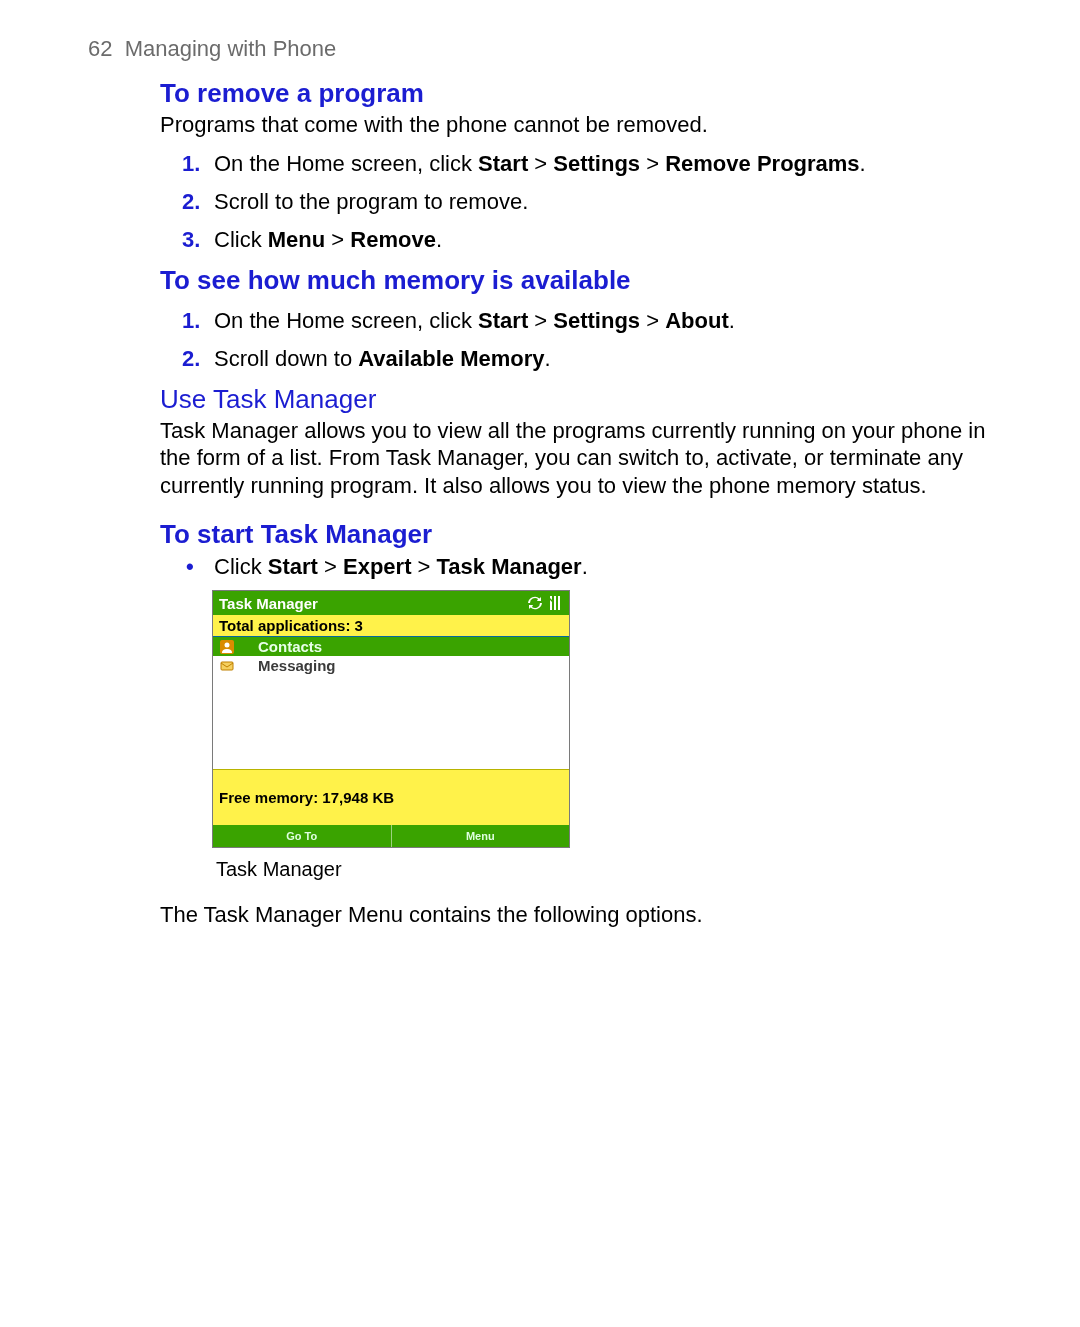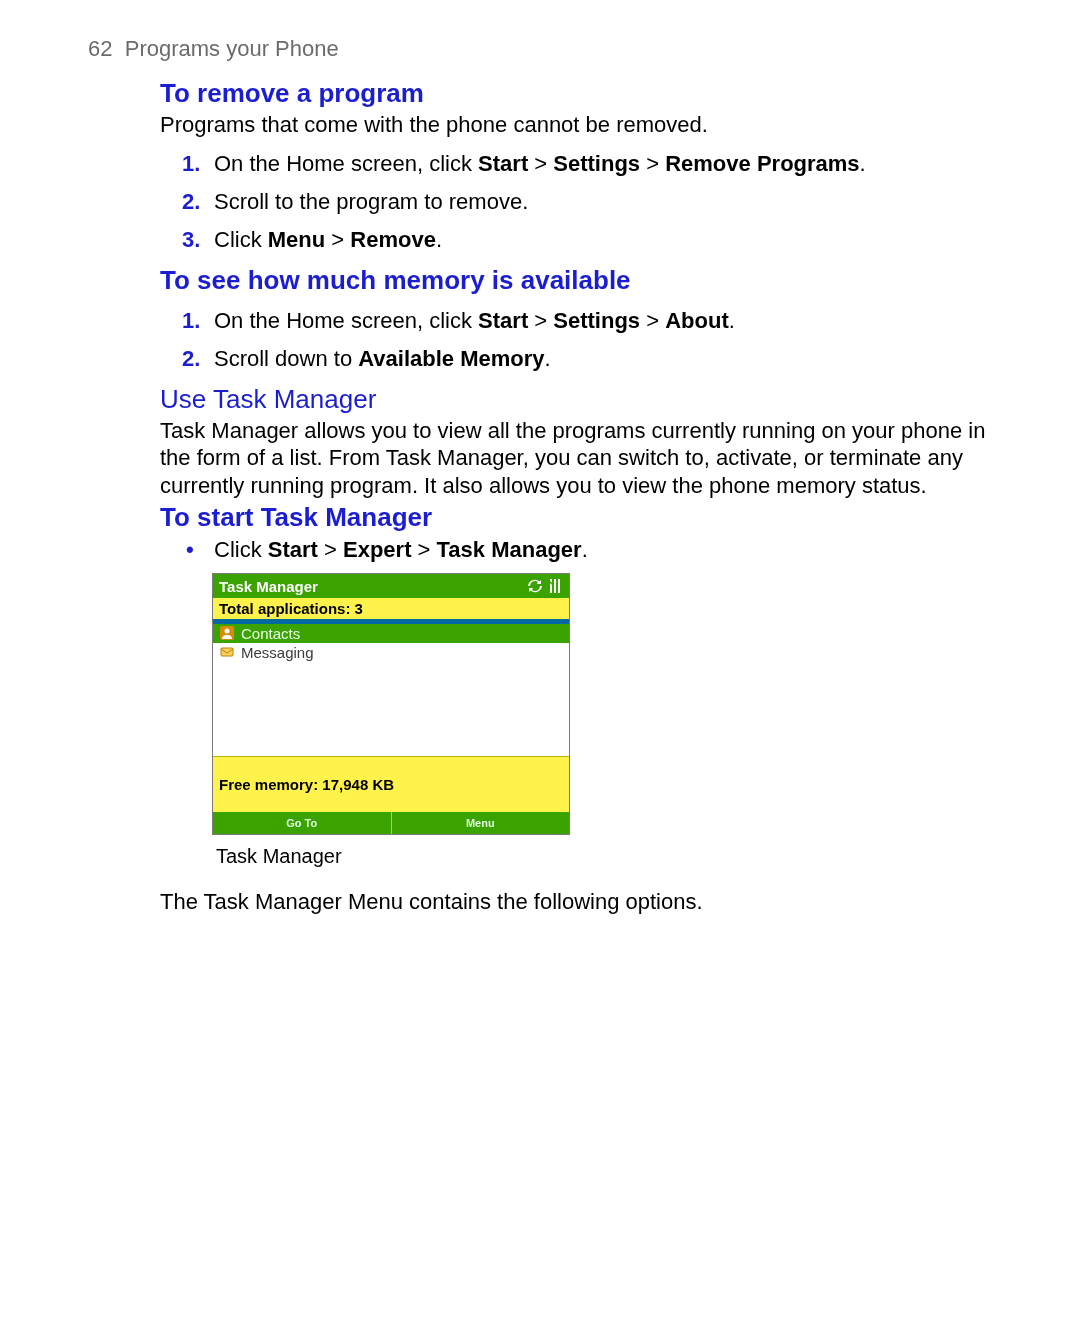--- a/index.html
+++ b/index.html
@@ -106,37 +106,38 @@
     height: 20px;
   }
   .ss-statusicons {
     display: flex;
     gap: 4px;
     align-items: center;
   }
   .ss-statusicons svg { display:block; }
   .ss-yellowbar {
     background: #fff24a;
-    border-bottom: 5px solid #0369a1;
+    border-bottom: 1px solid #0369a1;
     font-size: 15px;
     font-weight: 700;
     padding: 2px 6px;
     color: #000;
   }
   .ss-list {
     background: #fff;
     height: 132px;
   }
   .ss-row {
     display: flex;
-    align-items: flex-start;
-    gap: 6px;
+    align-items: flex-end;
+    gap: 23px;
     padding: 1px 6px;
     font-size: 15px;
     color: #3b3b3b;
+    font-weight: bold;
   }
   .ss-row.selected {
     background: #3aa300;
     color: #e8ffe8;
   }
   .ss-icon { width:16px; height:16px; display:flex; align-items:center; justify-content:center; }
   .ss-icon svg { display:block; }
   .ss-freemem {
     background: #fff24a;
     border-top: 1px solid #b8b300;
@@ -170,21 +171,21 @@
   }
   .after-fig {
     margin-top: 20px;
   }
 </style>
 </head>
 <body>
 
 <div class="page">
   <div class="page-header">
-    <span>62</span>&nbsp;&nbsp;<span>Programs your Phone</span>
+    <span>62</span>&nbsp;&nbsp;<span>Managing with Phone</span>
   </div>
 
   <div class="content-indent">
     <div class="sub-heading">To remove a program</div>
     <div class="body-text">Programs that come with the phone cannot be removed.</div>
     <ol class="num-list">
       <li>
         <span class="marker">1.</span>
         <span>On the Home screen, click </span><b>Start</b><span> &gt; </span><b>Settings</b><span> &gt; </span><b>Remove Programs</b><span>.</span>
       </li>
@@ -209,21 +210,21 @@
       </li>
       <li>
         <span class="marker">2.</span>
         <span>Scroll down to </span><b>Available Memory</b><span>.</span>
       </li>
     </ol>
 
     <div class="subsection-heading">Use Task Manager</div>
     <div class="body-text">Task Manager allows you to view all the programs currently running on your phone in the form of a list. From Task Manager, you can switch to, activate, or terminate any currently running program. It also allows you to view the phone memory status.</div>
 
-    <div class="sub-heading" style="margin-top:3px">To start Task Manager</div>
+    <div class="sub-heading" style="margin-top:20px">To start Task Manager</div>
     <ul class="bullet-list">
       <li>
         <span class="bullet">•</span>
         <span>Click </span><b>Start</b><span> &gt; </span><b>Expert</b><span> &gt; </span><b>Task Manager</b><span>.</span>
       </li>
     </ul>
 
     <div class="screenshot-wrap">
       <div class="screenshot">
         <div class="ss-titlebar">

